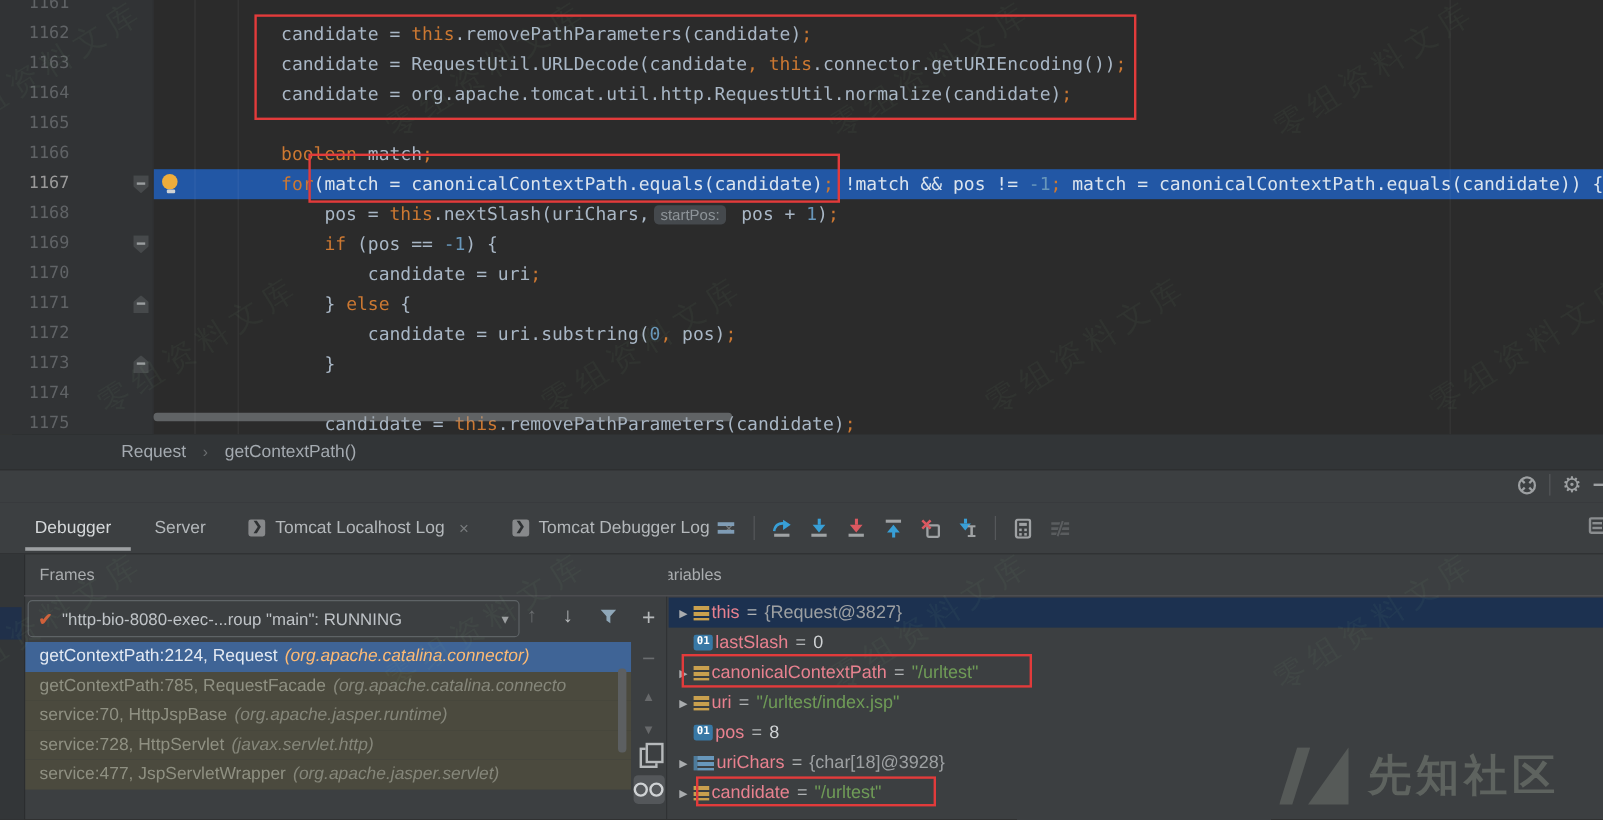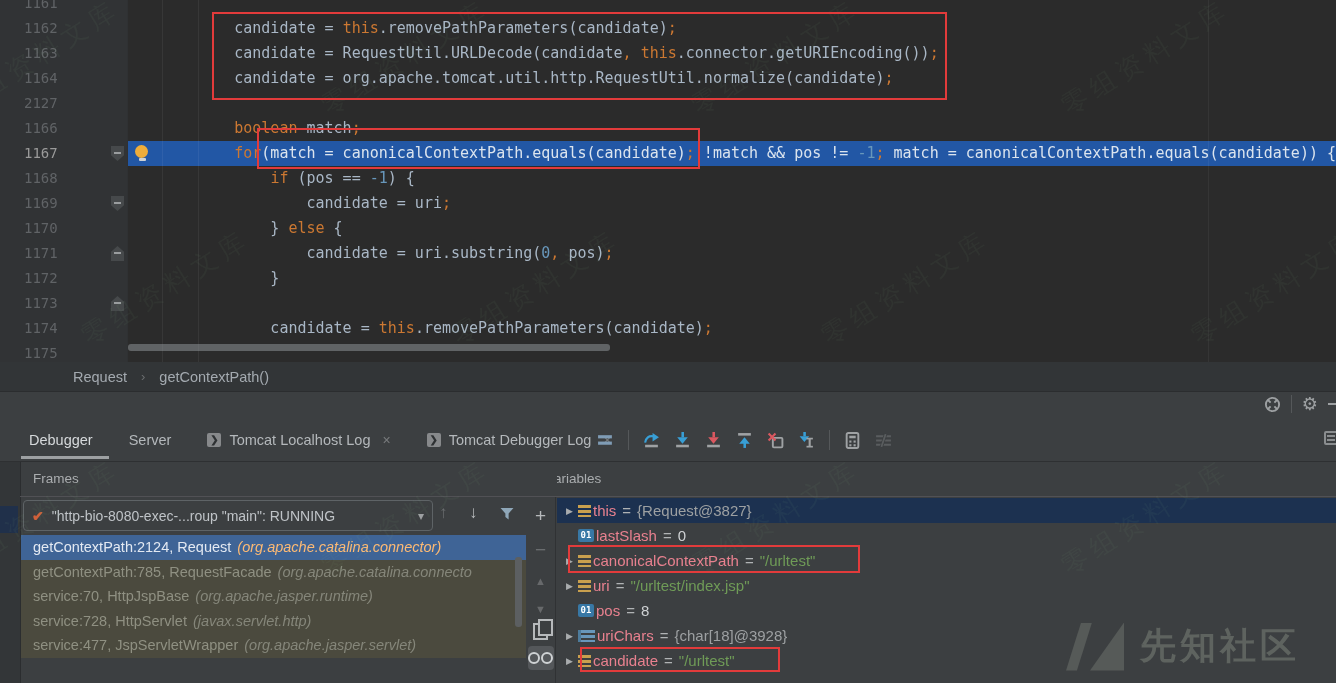--- a/index.html
+++ b/index.html
@@ -31,21 +31,21 @@
   .fold.down{clip-path:polygon(0 0,100% 0,100% 62%,50% 100%,0 62%);}
   .fold.up{clip-path:polygon(50% 0,100% 38%,100% 100%,0 100%,0 38%);}
   #bulb{position:absolute;left:135px;top:145px;width:15px;height:15px;z-index:4;}
   #bulb .glass{width:13px;height:13px;border-radius:50%;background:#eead3b;}
   #bulb .base{width:7px;height:3px;margin:0 auto;background:#cfd2d4;border-radius:1px;}
   #hscroll{position:absolute;left:128px;top:344px;width:482px;height:7px;z-index:5;
     background:rgba(150,155,160,0.5);border-radius:3px;}
 
   
   #breadcrumbs{position:absolute;left:0;top:362px;width:1336px;height:29px;background:#323537;
-    display:flex;align-items:center;padding-left:73px;box-sizing:border-box;font-size:14.5px;color:#a4aab0;}
+    display:flex;align-items:center;padding-left:101px;box-sizing:border-box;font-size:14.5px;color:#a4aab0;}
   #breadcrumbs .sep{color:#6b6e70;margin:0 14px;font-size:13px;}
 
   
   #tw-header{position:absolute;left:0;top:391px;width:1336px;height:28px;background:#3c3f41;
     border-top:1px solid #2b2d2f;box-sizing:border-box;}
   #tw-header .right-icons{position:absolute;right:0;top:3px;display:flex;align-items:center;gap:10px;}
   .hdr-sep{width:1px;height:18px;background:#55585a;}
   #tab-bar{position:absolute;left:0;top:419px;width:1336px;height:43px;background:#3c3f41;
     border-bottom:1px solid #2e3032;box-sizing:border-box;}
   #tab-row{position:absolute;left:15px;top:0;height:42px;display:flex;align-items:center;}
@@ -139,37 +139,38 @@
     <div id="guide2"></div>
     <div id="margin-line"></div>
     <div id="code-lines">
         <div class="crow"></div>
         <div class="crow"><span class="tk-p">        candidate = </span><span class="tk-k">this</span><span class="tk-p">.removePathParameters(candidate)</span><span class="tk-o">;</span></div>
         <div class="crow"><span class="tk-p">        candidate = RequestUtil.URLDecode(candidate</span><span class="tk-o">,</span><span class="tk-p"> </span><span class="tk-k">this</span><span class="tk-p">.connector.getURIEncoding())</span><span class="tk-o">;</span></div>
         <div class="crow"><span class="tk-p">        candidate = org.apache.tomcat.util.http.RequestUtil.normalize(candidate)</span><span class="tk-o">;</span></div>
         <div class="crow"></div>
         <div class="crow"><span class="tk-p">        </span><span class="tk-k">boolean</span><span class="tk-p"> match</span><span class="tk-o">;</span></div>
         <div class="crow exec"><span class="tk-k">        for</span><span class="tk-p">(match = canonicalContextPath.equals(candidate)</span><span class="tk-o">;</span><span class="tk-p"> !match &amp;&amp; pos != </span><span class="tk-n">-1</span><span class="tk-o">;</span><span class="tk-p"> match = canonicalContextPath.equals(candidate)) {</span></div>
+        <div class="crow"><span class="tk-p">            pos = </span><span class="tk-k">this</span><span class="tk-p">.nextSlash(uriChars,</span><span class="tk-h">startPos:</span><span class="tk-p"> pos + </span><span class="tk-n">1</span><span class="tk-p">)</span><span class="tk-o">;</span></div>
         <div class="crow"><span class="tk-p">            </span><span class="tk-k">if</span><span class="tk-p"> (pos == </span><span class="tk-n">-1</span><span class="tk-p">) {</span></div>
         <div class="crow"><span class="tk-p">                candidate = uri</span><span class="tk-o">;</span></div>
         <div class="crow"><span class="tk-p">            } </span><span class="tk-k">else</span><span class="tk-p"> {</span></div>
         <div class="crow"><span class="tk-p">                candidate = uri.substring(</span><span class="tk-n">0</span><span class="tk-o">,</span><span class="tk-p"> pos)</span><span class="tk-o">;</span></div>
         <div class="crow"><span class="tk-p">            }</span></div>
         <div class="crow"></div>
         <div class="crow"><span class="tk-p">            candidate = </span><span class="tk-k">this</span><span class="tk-p">.removePathParameters(candidate)</span><span class="tk-o">;</span></div>
       </div>
     <div id="editor-leftstrip"></div>
     <div id="editor-tanmark"></div>
     <div id="gutter">
       <div id="gutter-numbers">
           <div class="gnum">1161</div>
           <div class="gnum">1162</div>
           <div class="gnum">1163</div>
           <div class="gnum">1164</div>
-          <div class="gnum">2127</div>
+          <div class="gnum">1165</div>
           <div class="gnum">1166</div>
           <div class="gnum active">1167</div>
           <div class="gnum">1168</div>
           <div class="gnum">1169</div>
           <div class="gnum">1170</div>
           <div class="gnum">1171</div>
           <div class="gnum">1172</div>
           <div class="gnum">1173</div>
           <div class="gnum">1174</div>
           <div class="gnum">1175</div>

